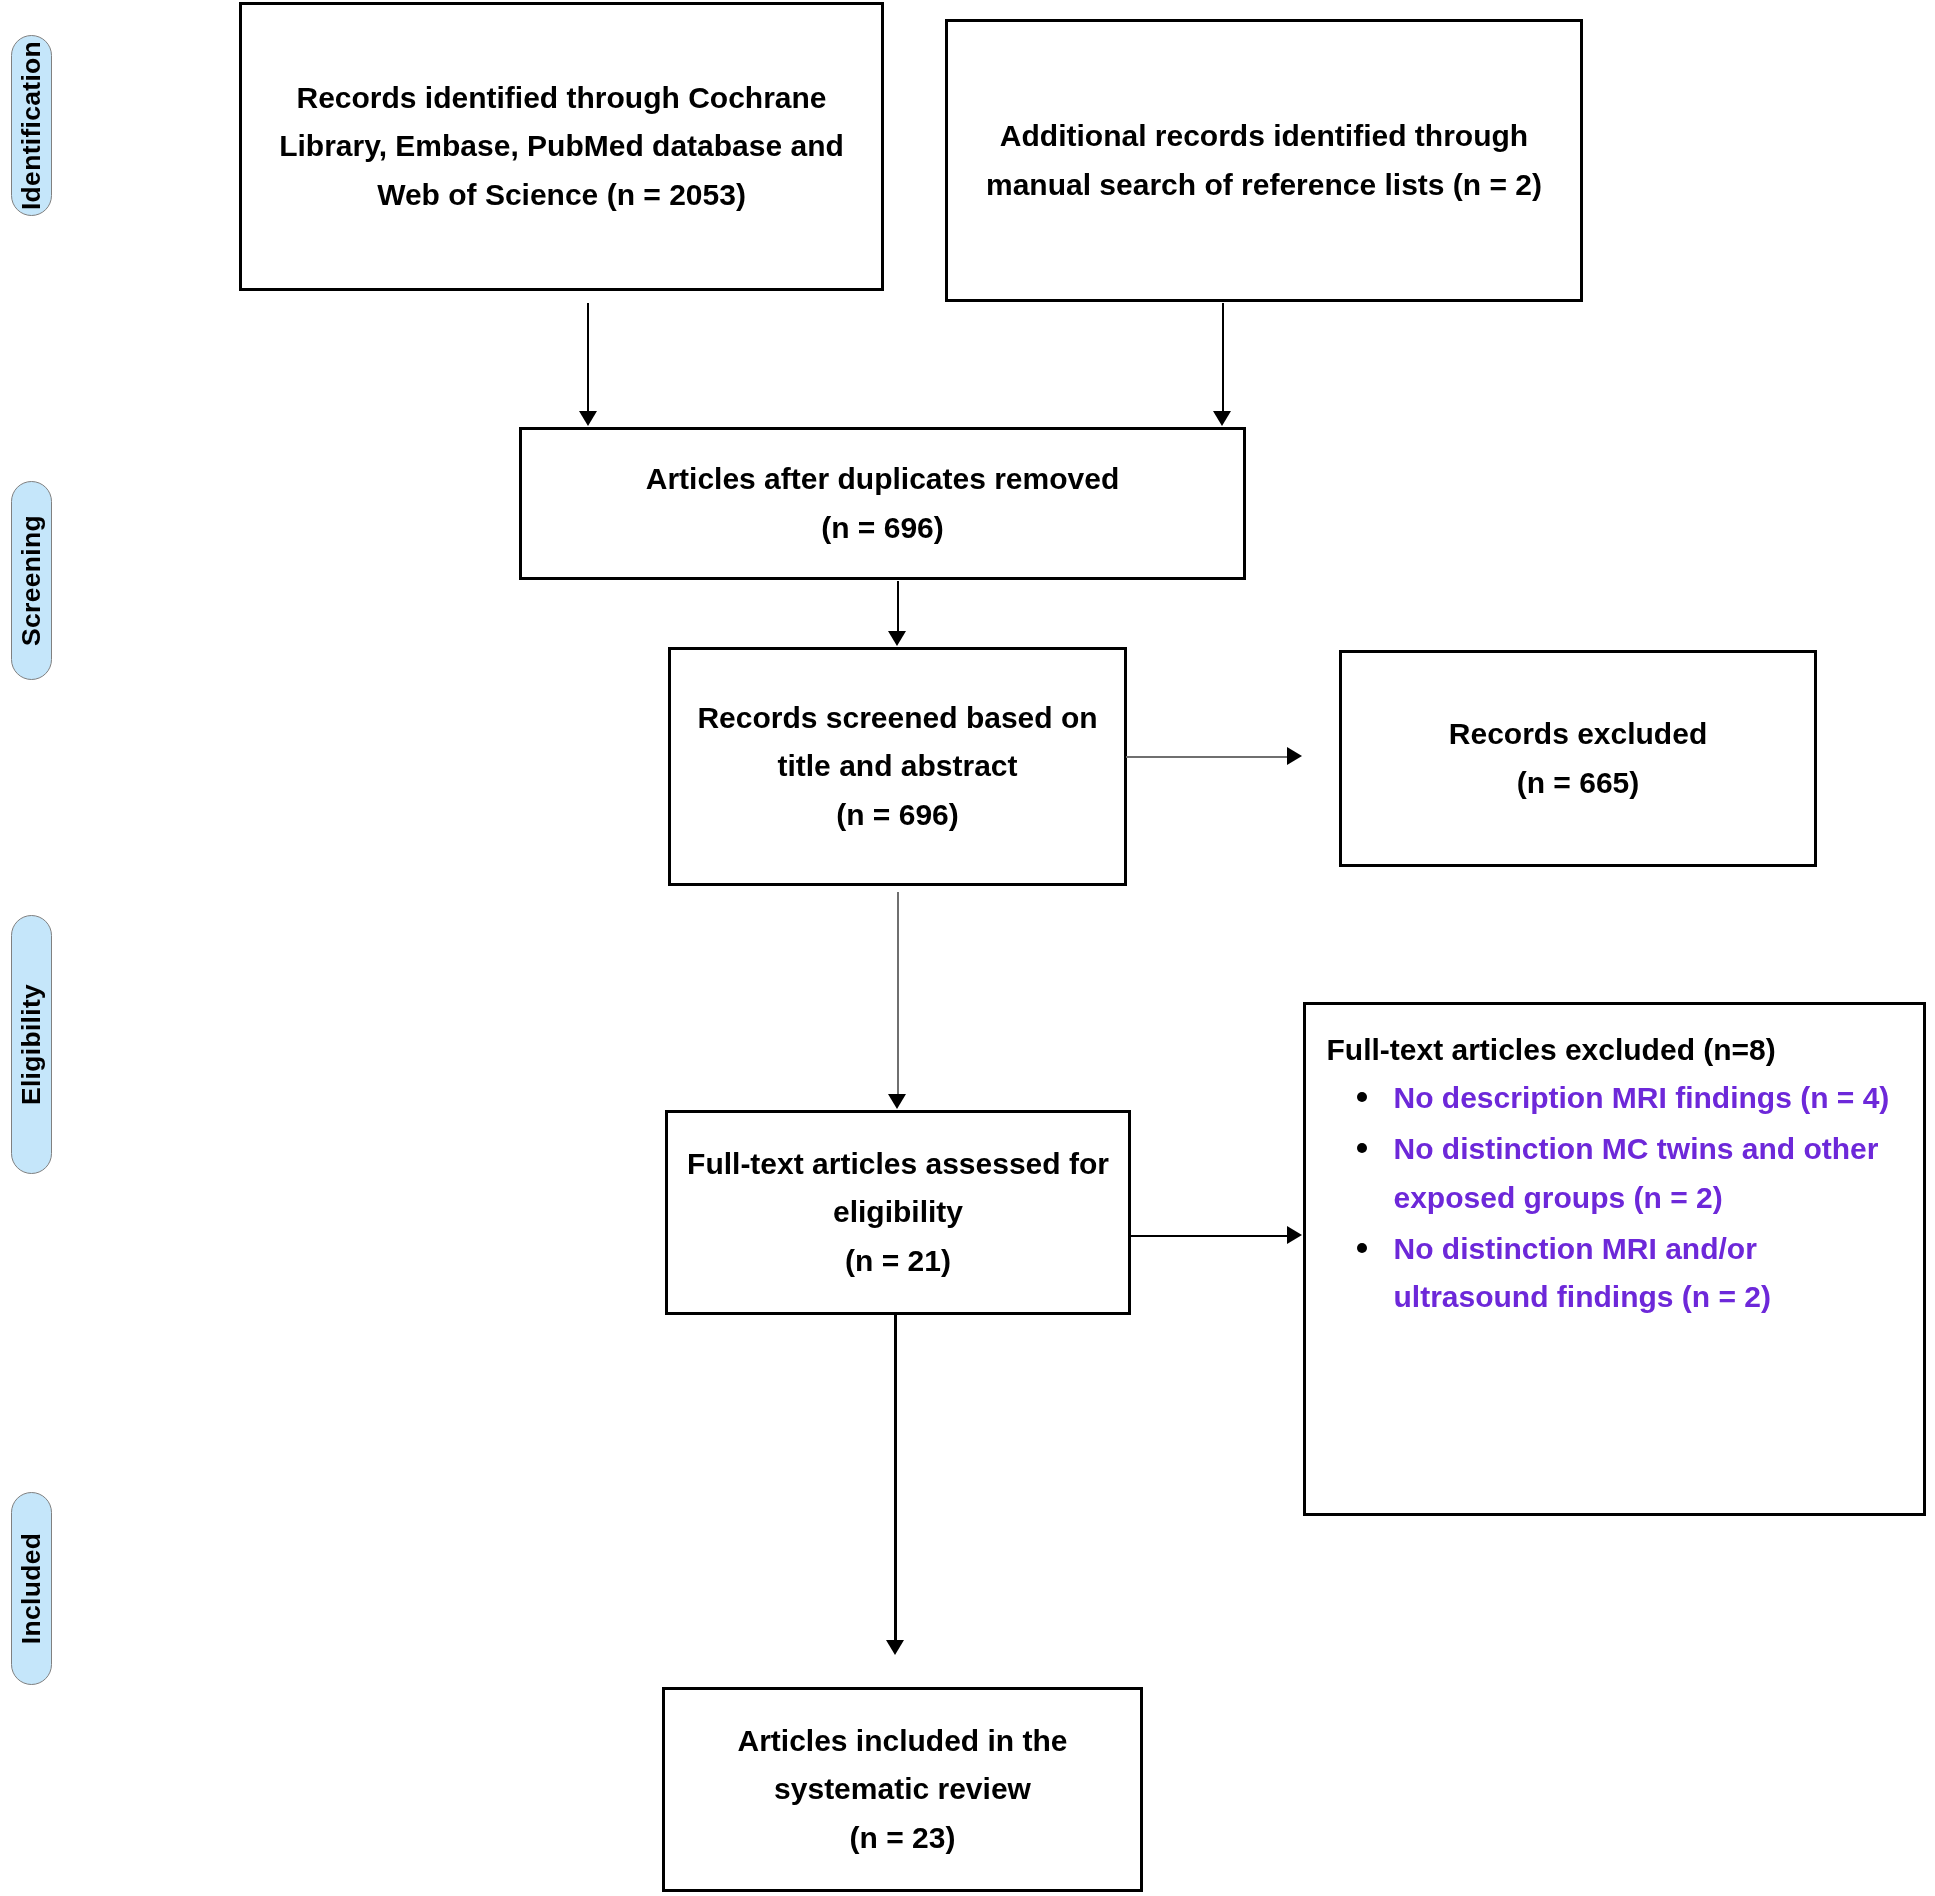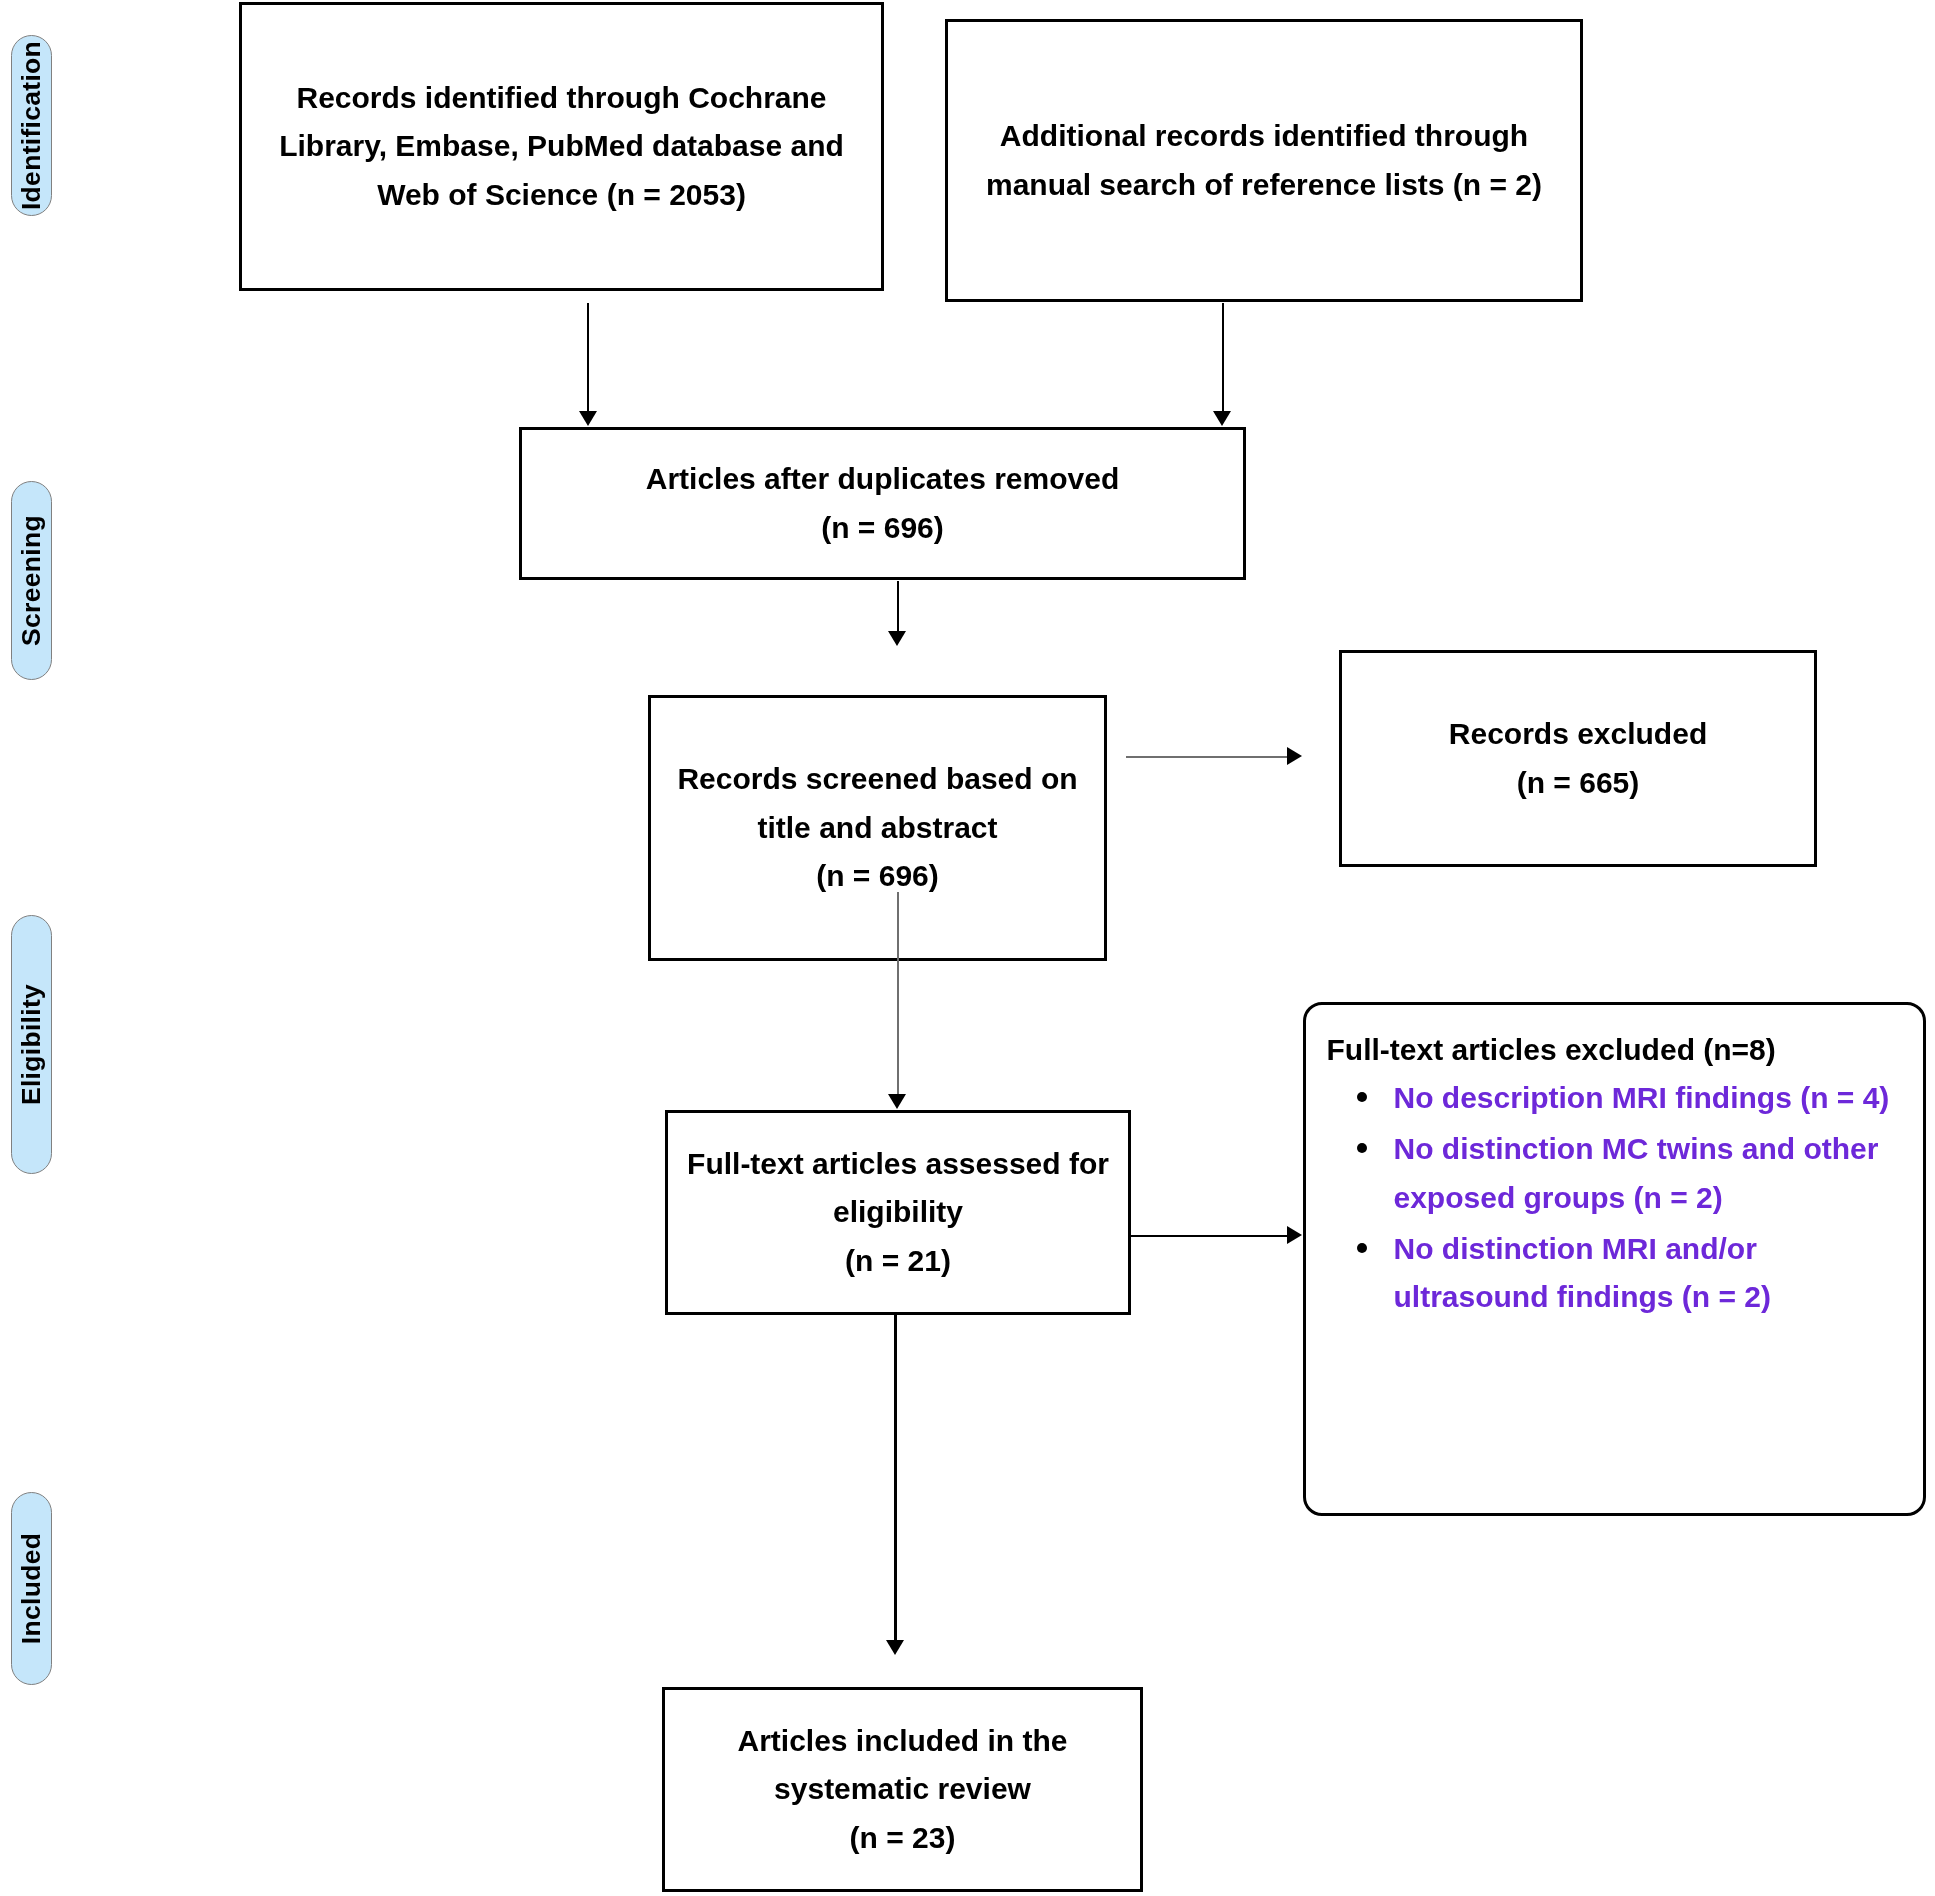--- a/index.html
+++ b/index.html
@@ -55,21 +55,20 @@
     font-weight: 700;
     line-height: 1.62;
     color: #000000;
     white-space: pre-line;
   }
 
   
   .flow-box.list-box {
     display: block;
     padding: 21.7px 15.6px 15.6px 20.5px;
-    border-radius: 19px;
   }
   .list-box .list-title {
     font-size: 30px;
     font-weight: 700;
     line-height: 1.5;
     color: #000000;
     text-align: left;
     margin: 0 0 2.4px 0;
   }
   .list-box ul {
@@ -163,21 +162,21 @@
   <div class="arrow-down" style="left:1213px; top:411px;"></div>
 
   <div class="flow-box" style="left:519px; top:427px; width:727px; height:153px;">
     <div class="box-text">Articles after duplicates removed
 (n = 696)</div>
   </div>
 
   <div class="vline" style="left:897px; top:581px; height:51px;"></div>
   <div class="arrow-down" style="left:888px; top:631px;"></div>
 
-  <div class="flow-box" style="left:648px; top:647px; width:459px; height:266px;margin-top:48px;">
+  <div class="flow-box" style="left:668px; top:647px; width:459px; height:239px;">
     <div class="box-text">Records screened based on title and abstract
 (n = 696)</div>
   </div>
 
   <div class="flow-box" style="left:1303px; top:650px; width:478px; height:217px;margin-left:36px;">
     <div class="box-text">Records excluded
 (n = 665)</div>
   </div>
 
   <div class="hline gray" style="left:1126px; top:756px; width:162px;"></div>

